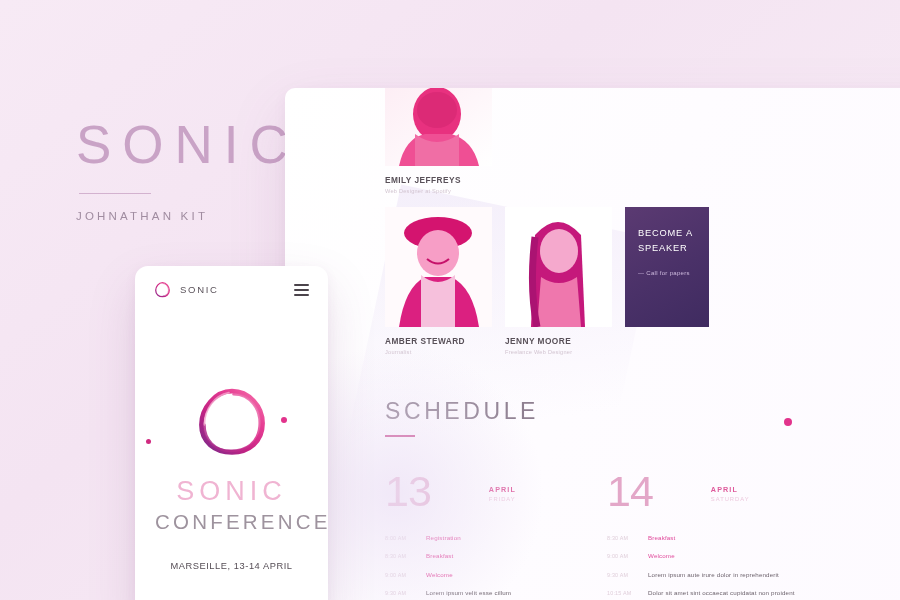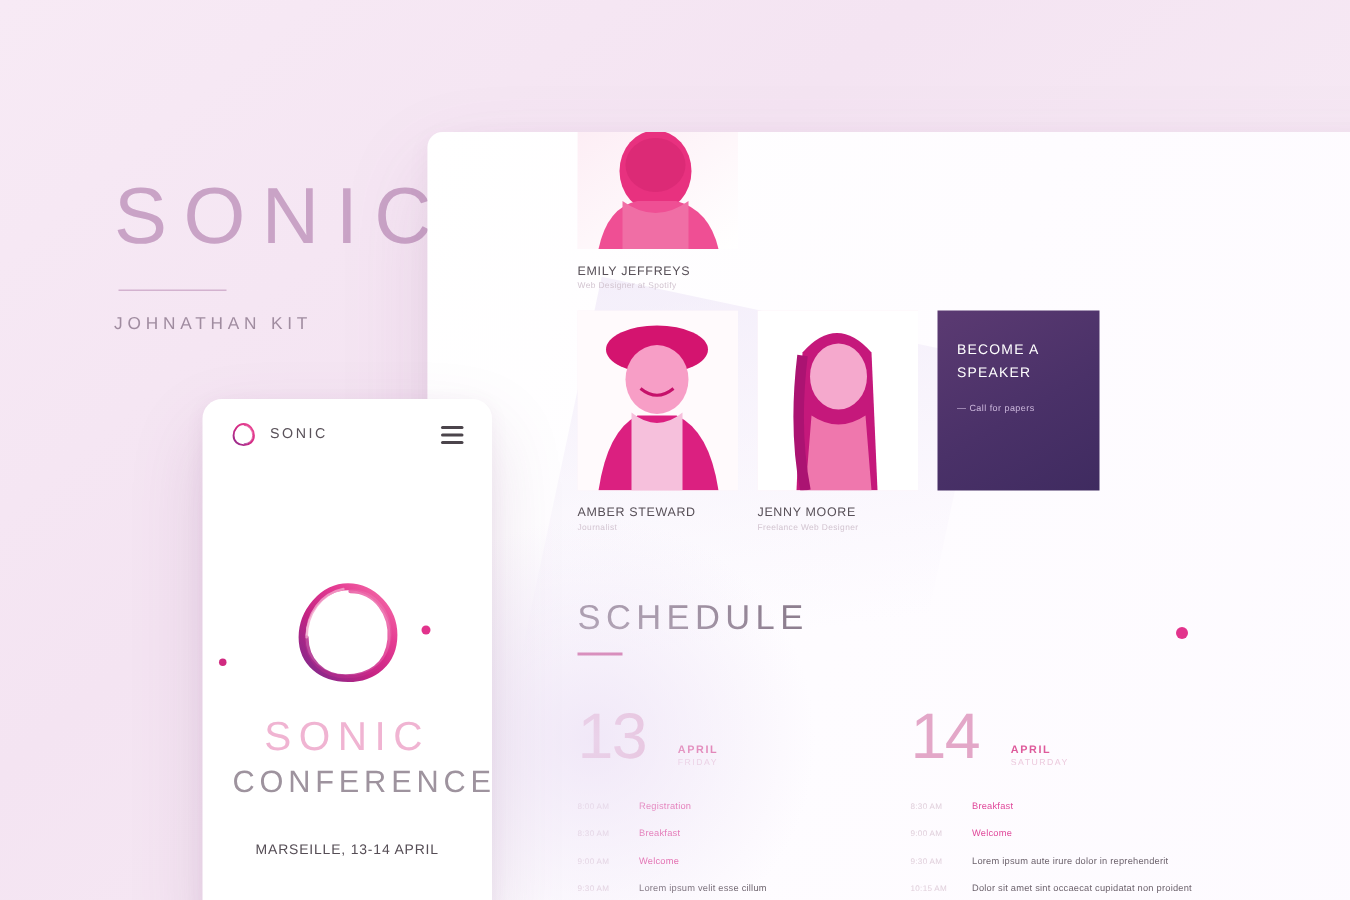--- a/index.html
+++ b/index.html
@@ -47,45 +47,45 @@
   .srow.r2 { margin-top:13px; }
   .card { width:107px; position:relative; }
   .photo {
     width:107px; height:78px; position:relative; overflow:hidden;
     background:#fdf4f9;
   }
   .srow.r2 .photo { height:120px; }
   .photo .duotone { position:absolute; inset:0; }
   .name {
     margin-top:9px; font-size:8.3px; letter-spacing:.45px;
-    color:#585058; font-weight:400; white-space:nowrap;
+    color:#585058; font-weight:700; white-space:nowrap;
   }
   .role {
     margin-top:3px; font-size:5.6px; letter-spacing:.25px;
     color:#d2c4d0; white-space:nowrap;
   }
   .become {
-    width:108px; height:120px;
+    width:84px; height:120px;
     background:linear-gradient(150deg,#5b3a72 0%, #4a3168 55%, #3f2b60 100%);
     padding:19px 13px; color:#fff;
   }
   .become-title { font-size:9.3px; letter-spacing:.8px; line-height:1.65; font-weight:400; }
   .become-sub { margin-top:13px; font-size:6px; letter-spacing:.3px; color:#cdb9dd; }
 
   
   .schedule { position:absolute; left:100px; top:310px; width:535px; }
   .sch-head {
     font-size:23px; letter-spacing:3.6px; color:#8e7f90; font-weight:300;
   }
   .sch-rule { width:30px; height:2px; background:#c84a8e; margin-top:10px; }
 
   .days { display:flex; margin-top:35px; }
   .day { width:225px; }
   .day:last-child { margin-left:-3px; }
-  .daynum-wrap { display:flex; align-items:flex-end; }
+  .daynum-wrap { display:flex; align-items:center;gap:37px; }
   .daynum { font-size:43px; color:#e3a7c8; font-weight:200; line-height:.92; letter-spacing:-1px; }
   .daymeta { margin-left:21px; margin-top:4px; }
   .daymonth { font-size:7.2px; letter-spacing:1.1px; color:#de5a9b; font-weight:600; }
   .dayname { font-size:5.8px; letter-spacing:1px; color:#ecc9dd; margin-top:2px; }
 
   .items { margin-top:22px; }
   .item { display:flex; align-items:baseline; margin-bottom:11.5px; }
   .itime { width:41px; font-size:5.4px; letter-spacing:.2px; color:#e0cfdb; flex:none; }
   .ititle { font-size:6.2px; letter-spacing:.15px; color:#6d636d; white-space:nowrap; }
   .ititle.hl { color:#e0489a; }

